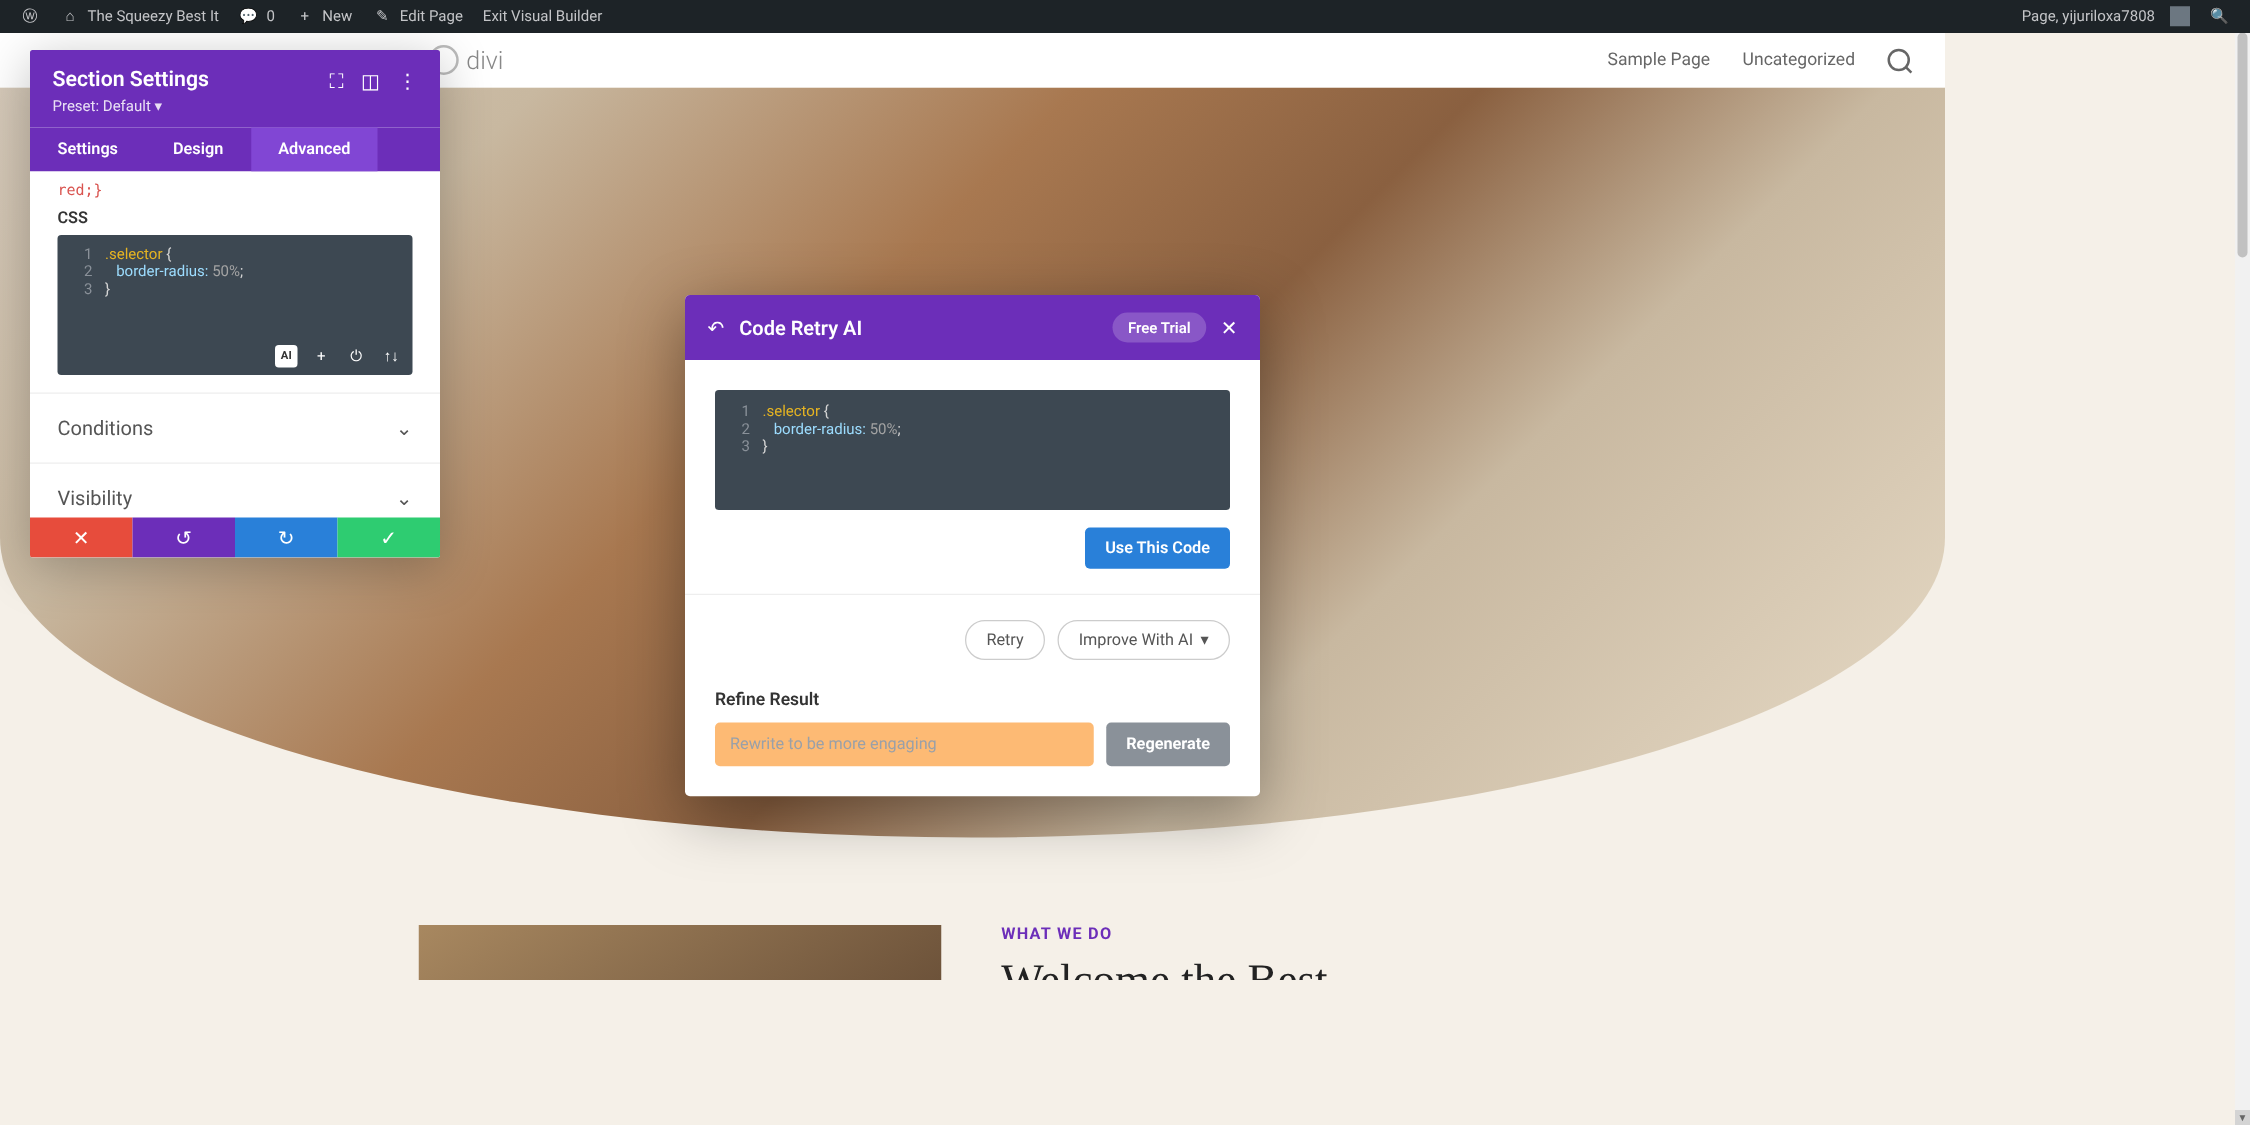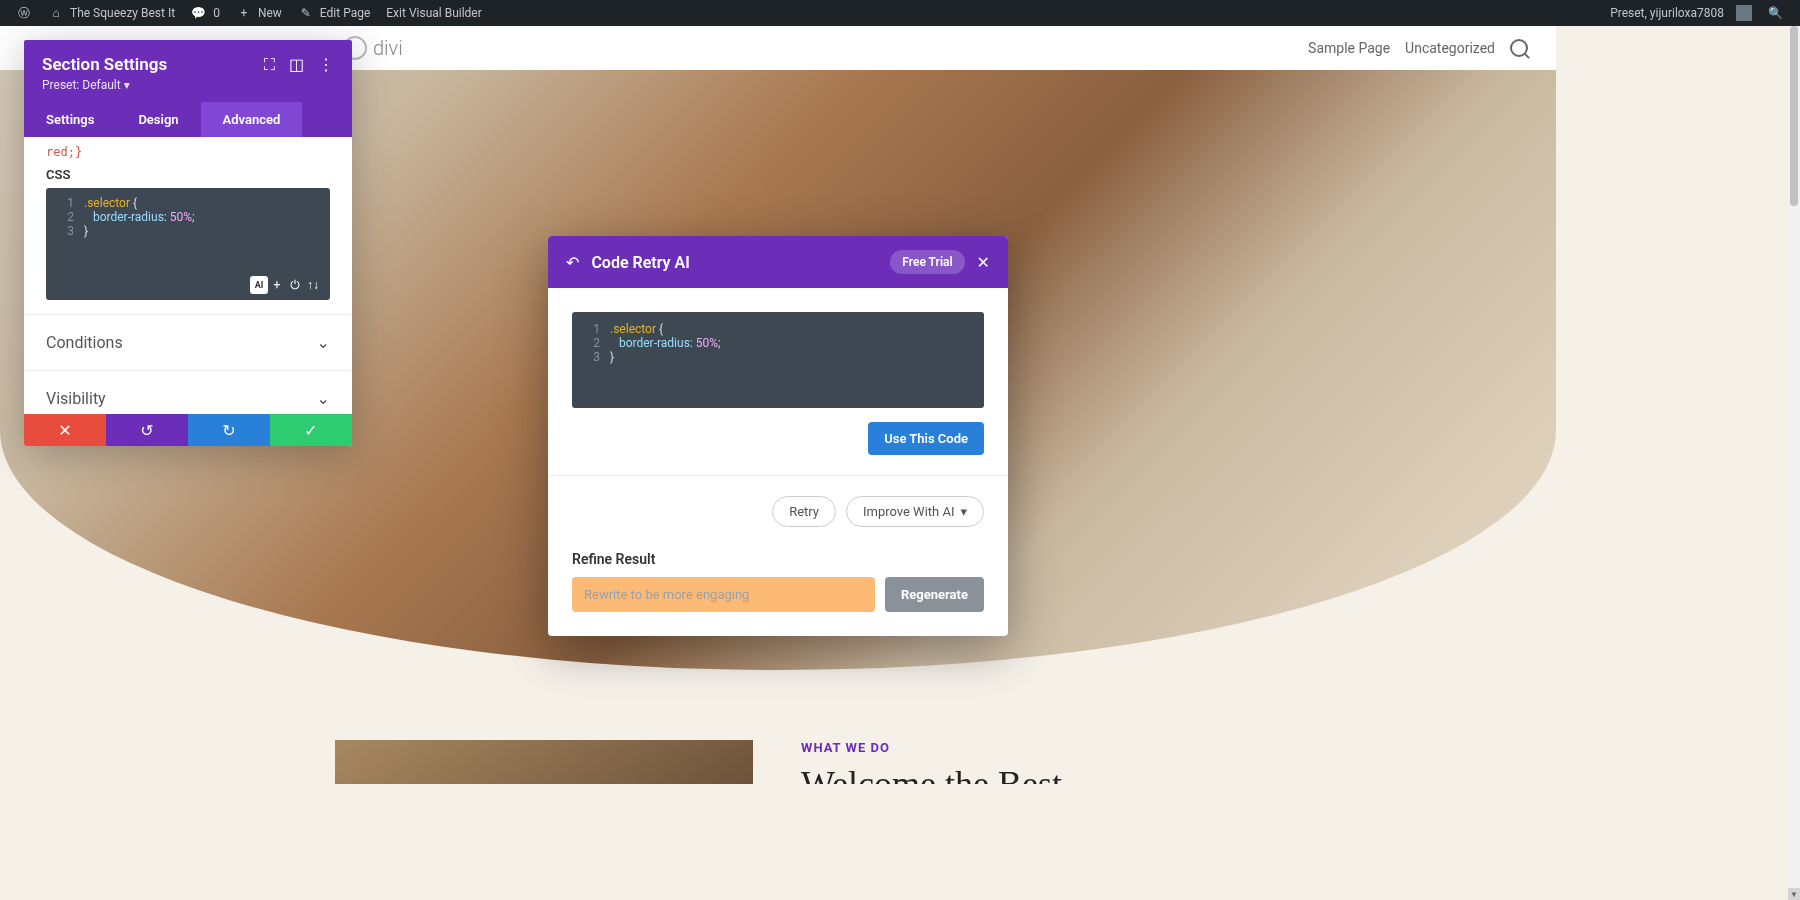--- a/index.html
+++ b/index.html
@@ -10,21 +10,21 @@
 .wp-bar-left{display:flex;align-items:center;gap:0;padding-left:8px}
 .wp-bar-item{display:flex;align-items:center;gap:6px;padding:0 8px;height:26px;cursor:pointer}
 .wp-bar-right{margin-left:auto;display:flex;align-items:center;padding-right:8px}
 .wp-icon{width:16px;height:16px;display:inline-flex;align-items:center;justify-content:center}
 .avatar-sq{width:16px;height:16px;background:#6c7781;margin-left:6px}
 
 
 .site-header{position:absolute;top:26px;left:0;right:0;height:44px;background:#fff;display:flex;align-items:center;padding:0 28px;z-index:5}
 .logo{display:flex;align-items:center;gap:6px;color:#888;font-size:20px;font-weight:300;margin-left:315px}
 .logo-circle{width:24px;height:24px;border:2px solid #bbb;border-radius:50%}
-.nav{margin-left:auto;display:flex;align-items:center;gap:15px;color:#666;font-size:14px}
+.nav{margin-left:auto;display:flex;align-items:center;gap:26px;color:#666;font-size:14px}
 .nav-search{width:18px;height:18px;border:2px solid #666;border-radius:50%;position:relative}
 .nav-search::after{content:"";position:absolute;width:6px;height:2px;background:#666;bottom:-2px;right:-4px;transform:rotate(45deg)}
 
 
 .hero{position:absolute;top:70px;left:0;right:0;height:600px;background:linear-gradient(135deg,#d4c8b8 0%,#c8b8a0 20%,#a87850 40%,#8a6040 55%,#c8b8a0 70%,#e8dcc8 100%);border-bottom-left-radius:50% 40%;border-bottom-right-radius:50% 40%;filter:blur(0.5px);z-index:1}
 
 
 .below{position:absolute;top:700px;left:0;right:0;padding:40px 0;display:flex;justify-content:center;gap:48px;z-index:2}
 .below-img{width:418px;height:60px;background:linear-gradient(145deg,#a88860,#6a5038)}
 .below-text{width:420px}
@@ -44,22 +44,22 @@
 .tab.active{background:#8146d4}
 .panel-body{padding:8px 22px 14px;font-size:13px}
 .code-hint{color:#d9534f;font-family:monospace;font-size:12px;margin-bottom:8px}
 .css-label{color:#333;font-weight:600;margin-bottom:6px}
 .code-box{background:#3d4852;border-radius:3px;padding:8px 0 8px 0;font-family:Consolas,monospace;font-size:12px;position:relative;min-height:112px}
 .code-line{display:flex;padding:0 8px}
 .ln{width:20px;text-align:right;color:#8a9199;margin-right:10px;user-select:none}
 .ct{color:#d4d4d4}
 .sel{color:#e6b422}
 .prop{color:#9cdcfe}
-.val{color:#f0abfc}
-.code-toolbar{position:absolute;bottom:6px;right:8px;display:flex;color:#fff}
+.val{color:#a3a3a3}
+.code-toolbar{position:absolute;bottom:6px;right:8px;display:flex;gap:10px;color:#fff}
 .tb-ic{width:18px;height:18px;display:flex;align-items:center;justify-content:center;cursor:pointer;font-size:12px}
 .ai-badge{background:#fff;color:#333;border-radius:3px;padding:1px 4px;font-size:9px;font-weight:700}
 .acc{border-top:1px solid #eee;padding:18px 22px;display:flex;justify-content:space-between;align-items:center;color:#555;font-size:16px}
 
 
 .panel-actions{display:flex;height:32px}
 .pa{flex:1;display:flex;align-items:center;justify-content:center;color:#fff;cursor:pointer}
 .pa-red{background:#e74c3c}
 .pa-purple{background:#6c2eb9}
 .pa-blue{background:#2980d9}
@@ -112,21 +112,21 @@
     <div class="wp-bar-item">
         <span class="wp-icon">✎</span>
         <span>Edit Page</span>
       </div>
     <div class="wp-bar-item">
         <span>Exit Visual Builder</span>
       </div>
   </div>
   <div class="wp-bar-right">
     <div class="wp-bar-item">
-        <span>Preset, yijuriloxa7808</span>
+        <span>Page, yijuriloxa7808</span>
         <span class="avatar-sq"></span>
       </div>
     <div class="wp-bar-item">
         <span class="wp-icon">🔍</span>
       </div>
   </div>
 </div>
 
 <div class="site-header">
   <div class="logo">

